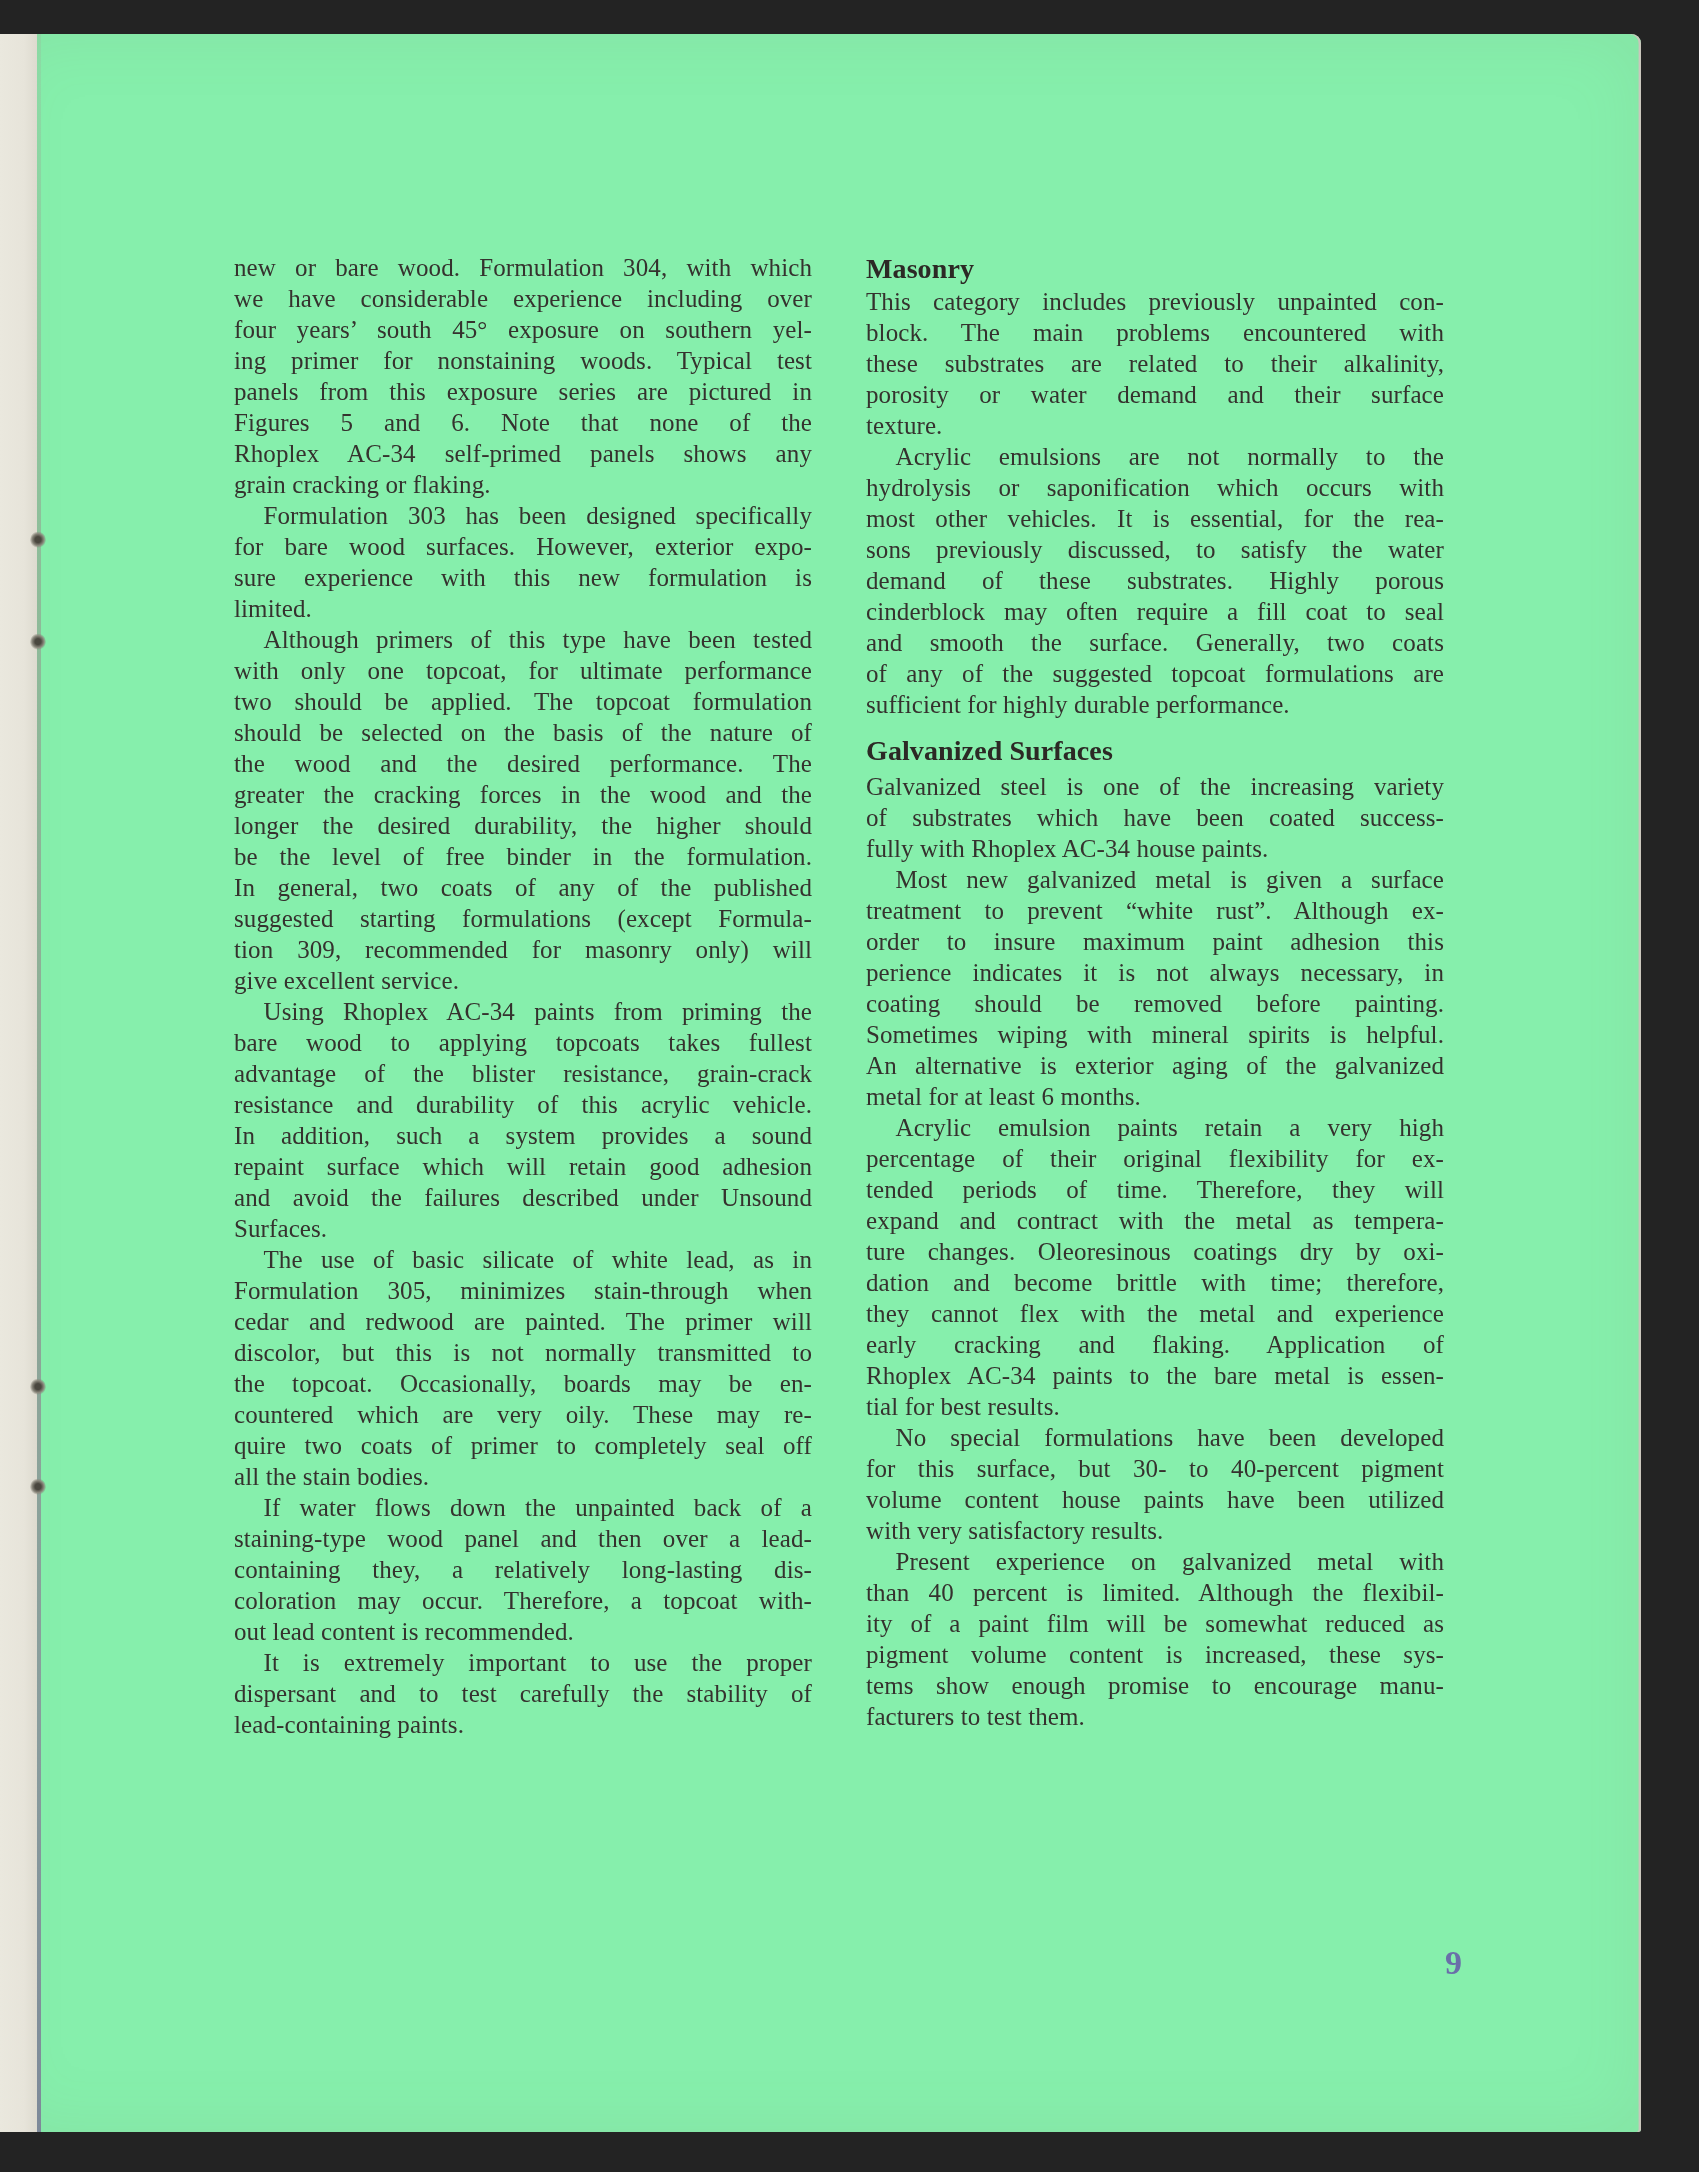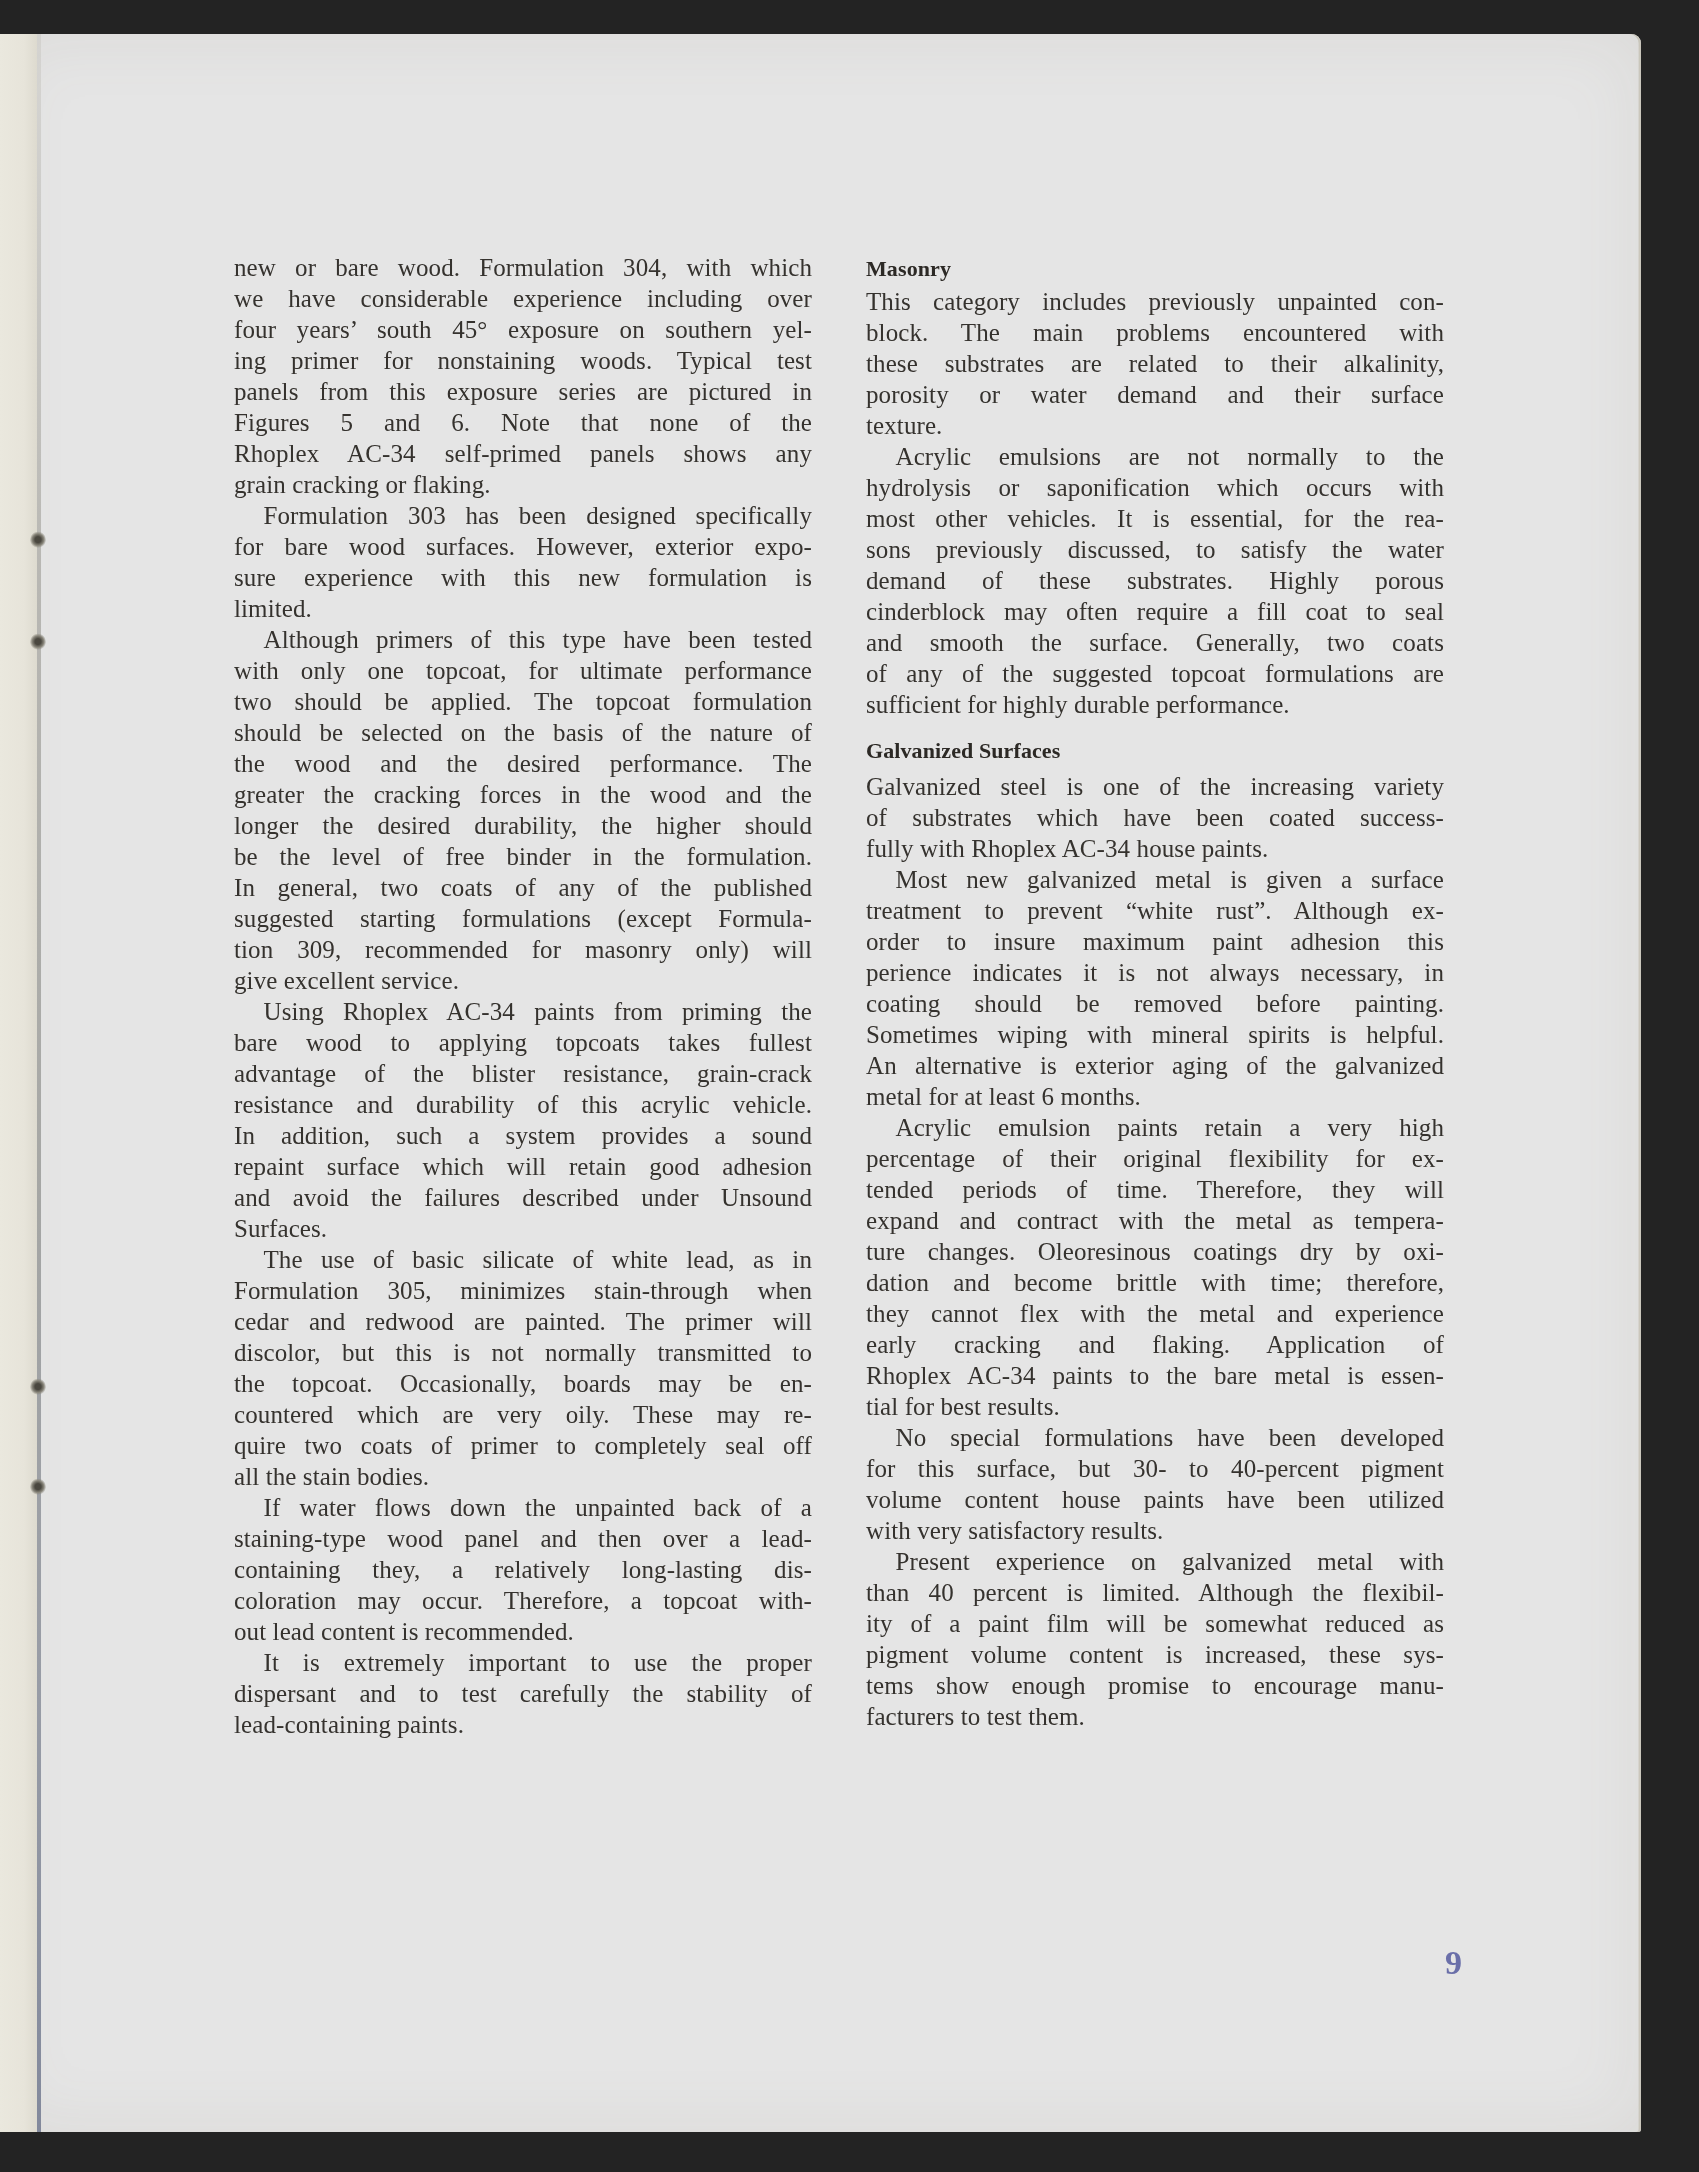--- a/index.html
+++ b/index.html
@@ -5,21 +5,21 @@
   html,body{margin:0;padding:0;}
   body{
     width:1700px;height:2172px;
     background:#232323;
     position:relative;
     font-family:"Liberation Serif","DejaVu Serif",serif;
     overflow:hidden;
   }
   .page{
     position:absolute;left:0;top:34px;width:1641px;height:2098px;
-    background:#e5e5e5;
+    background:#86efac;
     border-radius:1.2px 9.4px 2.4px 1.2px;
     box-shadow:inset 0 0 71px rgba(125,118,96,.10), inset -2.4px 0 0 #cfccc2;
   }
   .edge-strip{
     position:absolute;left:0;top:0;width:37px;height:100%;
     background:linear-gradient(to right,#eae8de,#e7e4da 65%,#dddacf 100%);
   }
   .crease{
     position:absolute;left:37px;top:0;width:3.5px;height:100%;
     background:linear-gradient(to bottom,
@@ -45,21 +45,21 @@
   .col-left{left:234px;}
   .col-right{left:866px;}
   .para{margin:0;padding:0;}
   .line{
     height:31px;overflow:hidden;
     text-align:justify;text-align-last:justify;
   }
   .line.last{text-align-last:left;}
   .line.indent{text-indent:29.5px;}
   .heading{
-    font-weight:bold;font-size:22px;line-height:34px;
+    font-weight:bold;font-size:28px;line-height:34px;
     color:#2c2925;text-align:left;
   }
   .heading.gap{margin-top:14px;margin-bottom:3px;}
   .page-number{
     position:absolute;left:1445px;top:1910px;
     font-size:34px;font-weight:bold;color:#6a6fa9;
   }
 </style>
 </head>
 <body>

